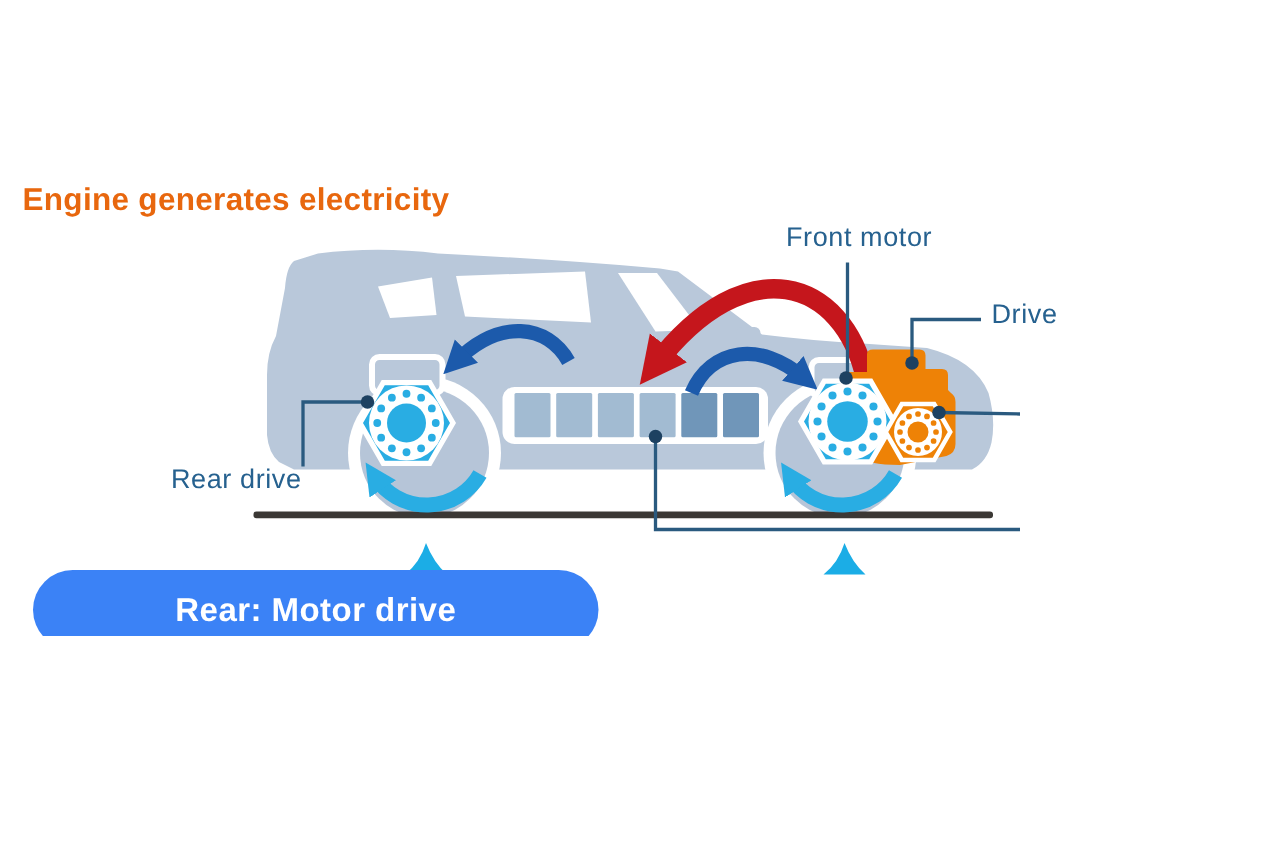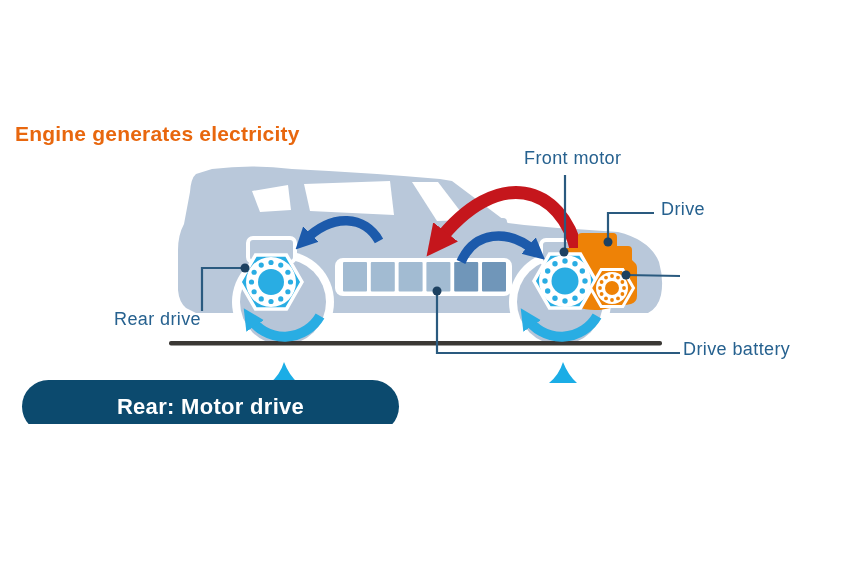--- a/index.html
+++ b/index.html
@@ -2,21 +2,21 @@
 <html><head>
 <meta charset="utf-8">
 <style>
   html,body{margin:0;padding:0;background:#fff;}
   .stage{position:relative;width:852px;height:424px;background:#ffffff;overflow:hidden;
          font-family:"Liberation Sans",sans-serif;}
   .stage svg{position:absolute;left:0;top:0;}
   .title{position:absolute;left:15px;top:122px;font-size:21px;font-weight:bold;
          color:#e8670e;letter-spacing:.2px;white-space:nowrap;}
   .label{position:absolute;font-size:18px;color:#26618f;letter-spacing:.4px;white-space:nowrap;}
-  .callout{position:absolute;top:380px;height:53px;background:#0c4a6e;border-radius:27px;
+  .callout{position:absolute;top:380px;height:53px;background:#3b82f6;border-radius:27px;
            display:flex;align-items:center;justify-content:center;
            color:#ffffff;font-size:22px;font-weight:bold;letter-spacing:.3px;}
   .callout.rear{left:22px;width:377px;}
   .callout.front{left:449px;width:380px;}
 </style>
 </head>
 <body>
 
 <div class="stage">
 
@@ -153,18 +153,17 @@
 
     <path fill="#1bade6" d="M 270 383 Q 280 375 284 362 Q 289 375 298 383 Z"></path>
     <path fill="#1bade6" d="M 549 383 Q 559 375 563 362 Q 568 375 577 383 Z"></path>
   </svg>
 
   <div class="title">Engine generates electricity</div>
 
   <div class="label" style="left:524px;top:148px">Front motor</div>
   <div class="label" style="left:661px;top:199px">Drive</div>
   <div class="label" style="left:114px;top:309px">Rear drive</div>
-  <div class="label" style="left:683px;top:339px">Drive battery</div>
 
   <div class="callout rear">
     <span>Rear: Motor drive</span>
   </div>
 </div>
 
 </body></html>

